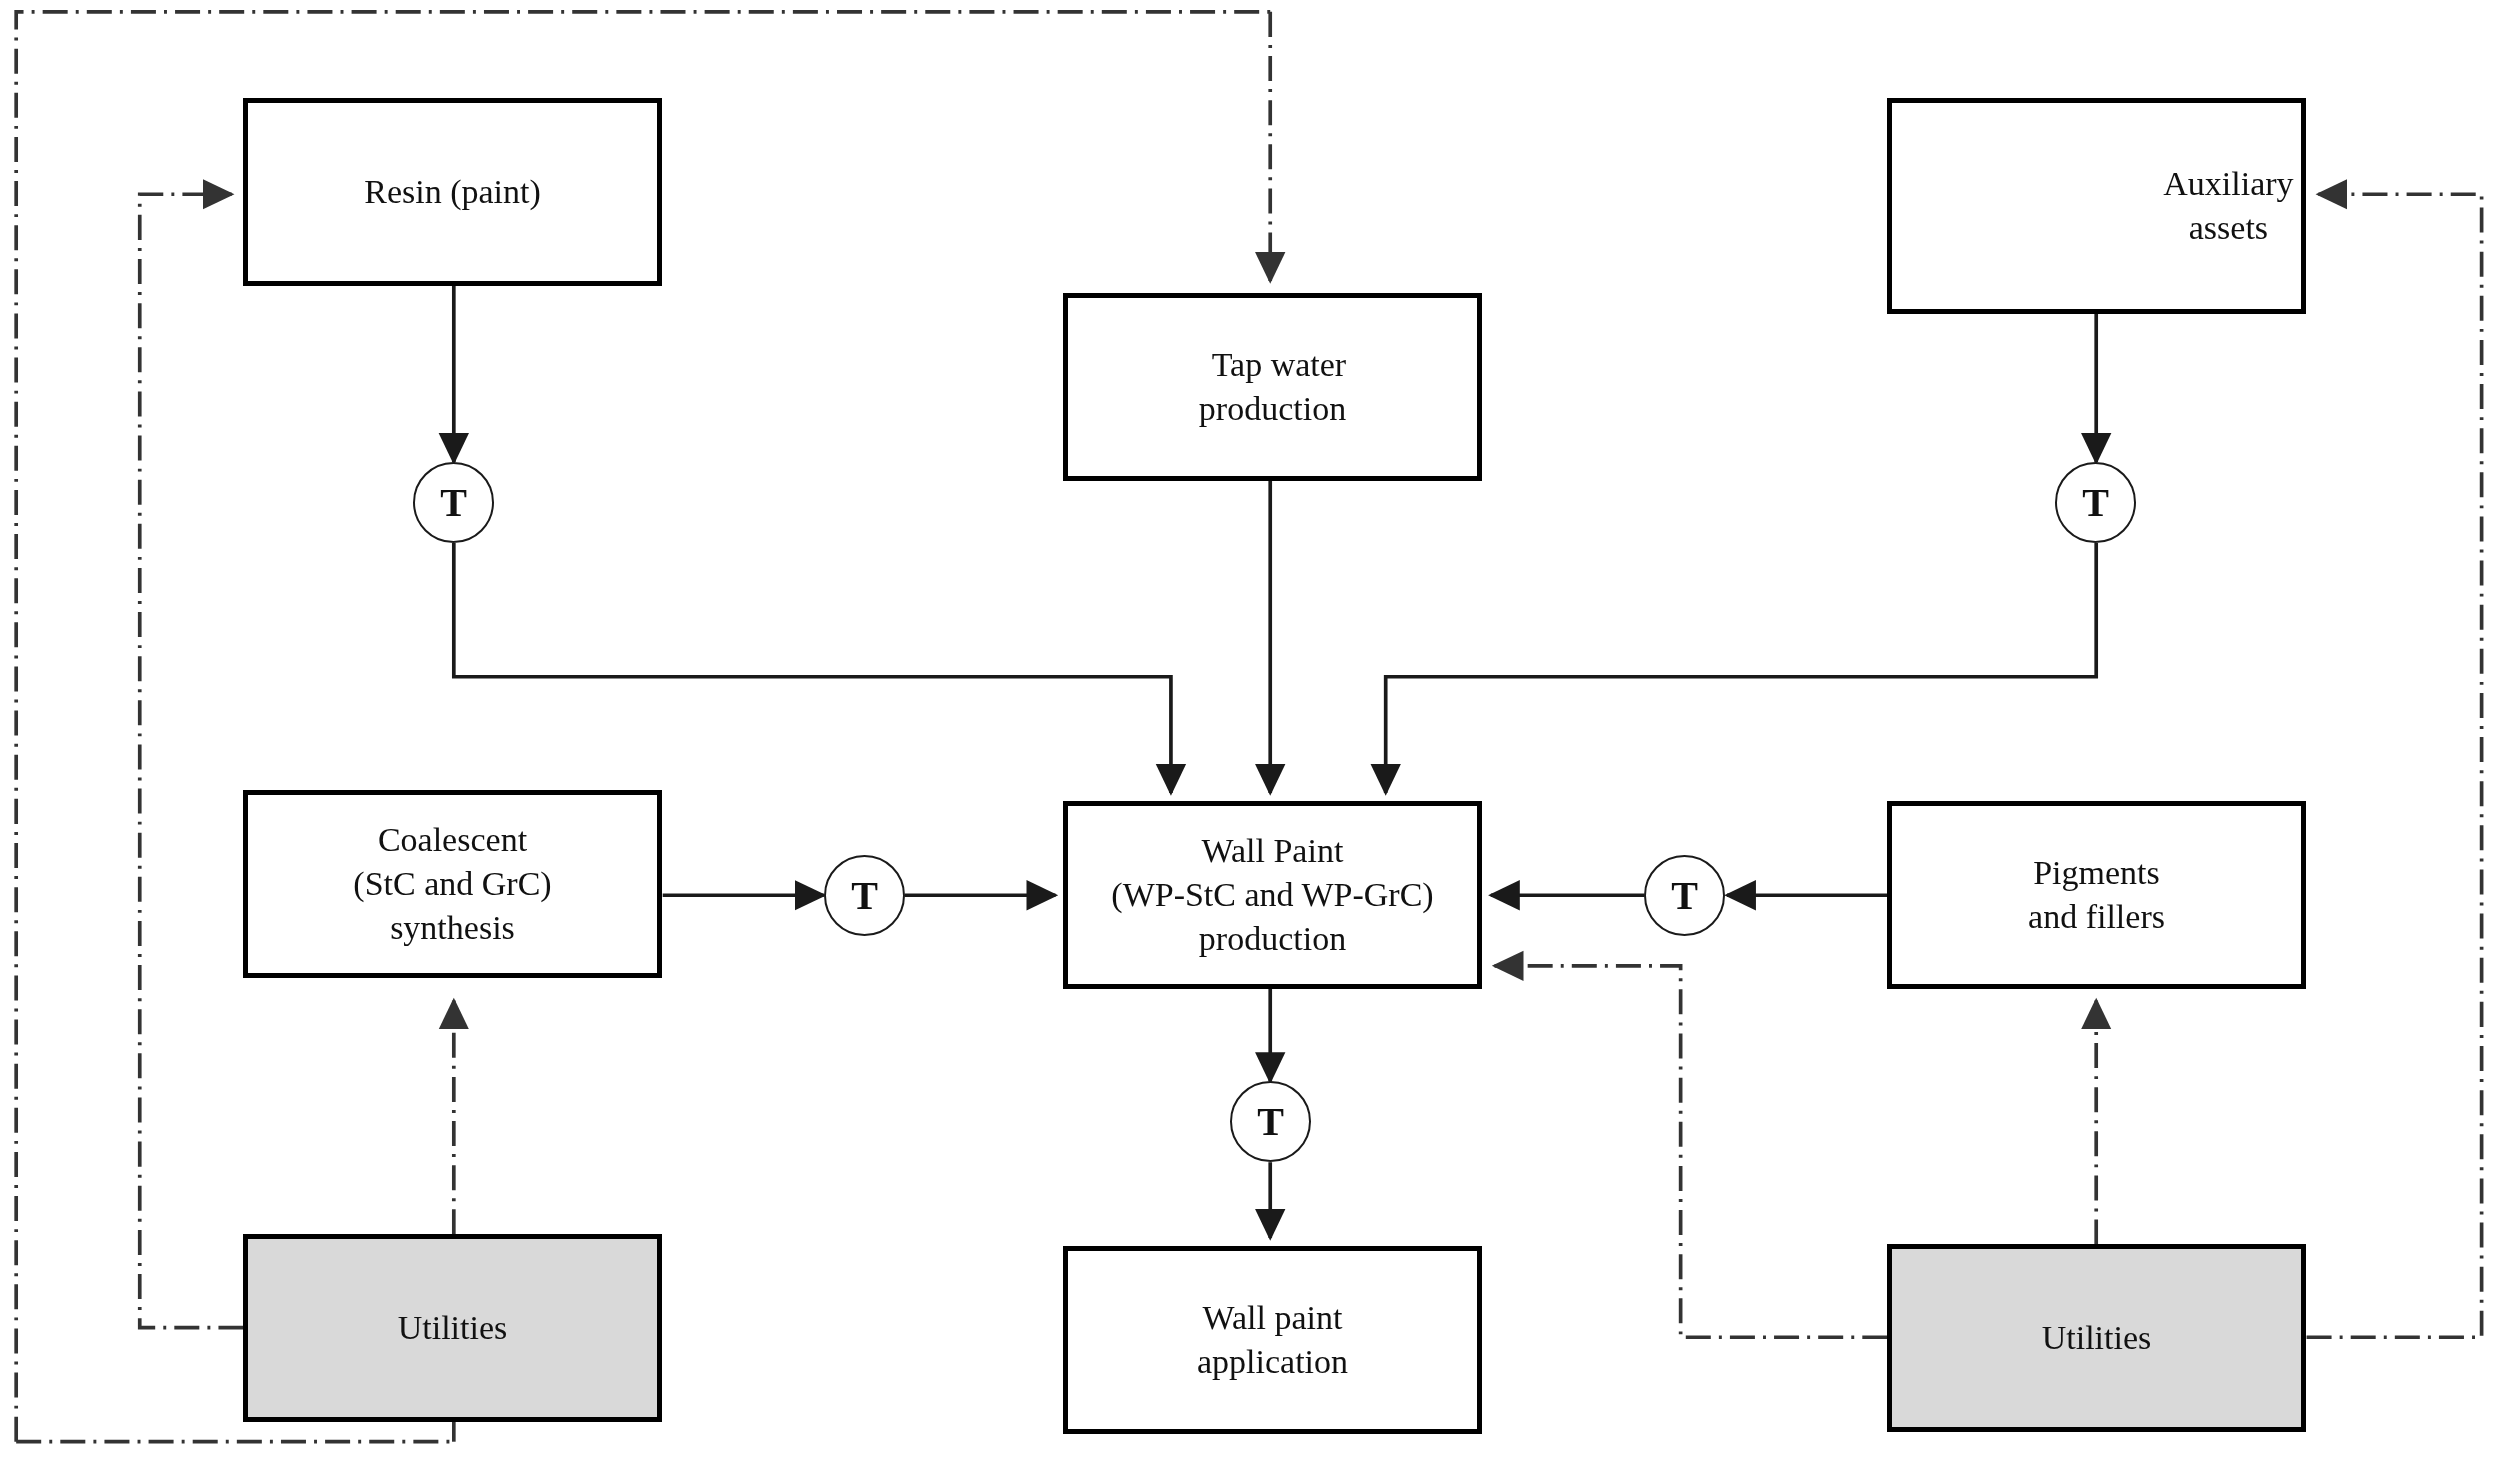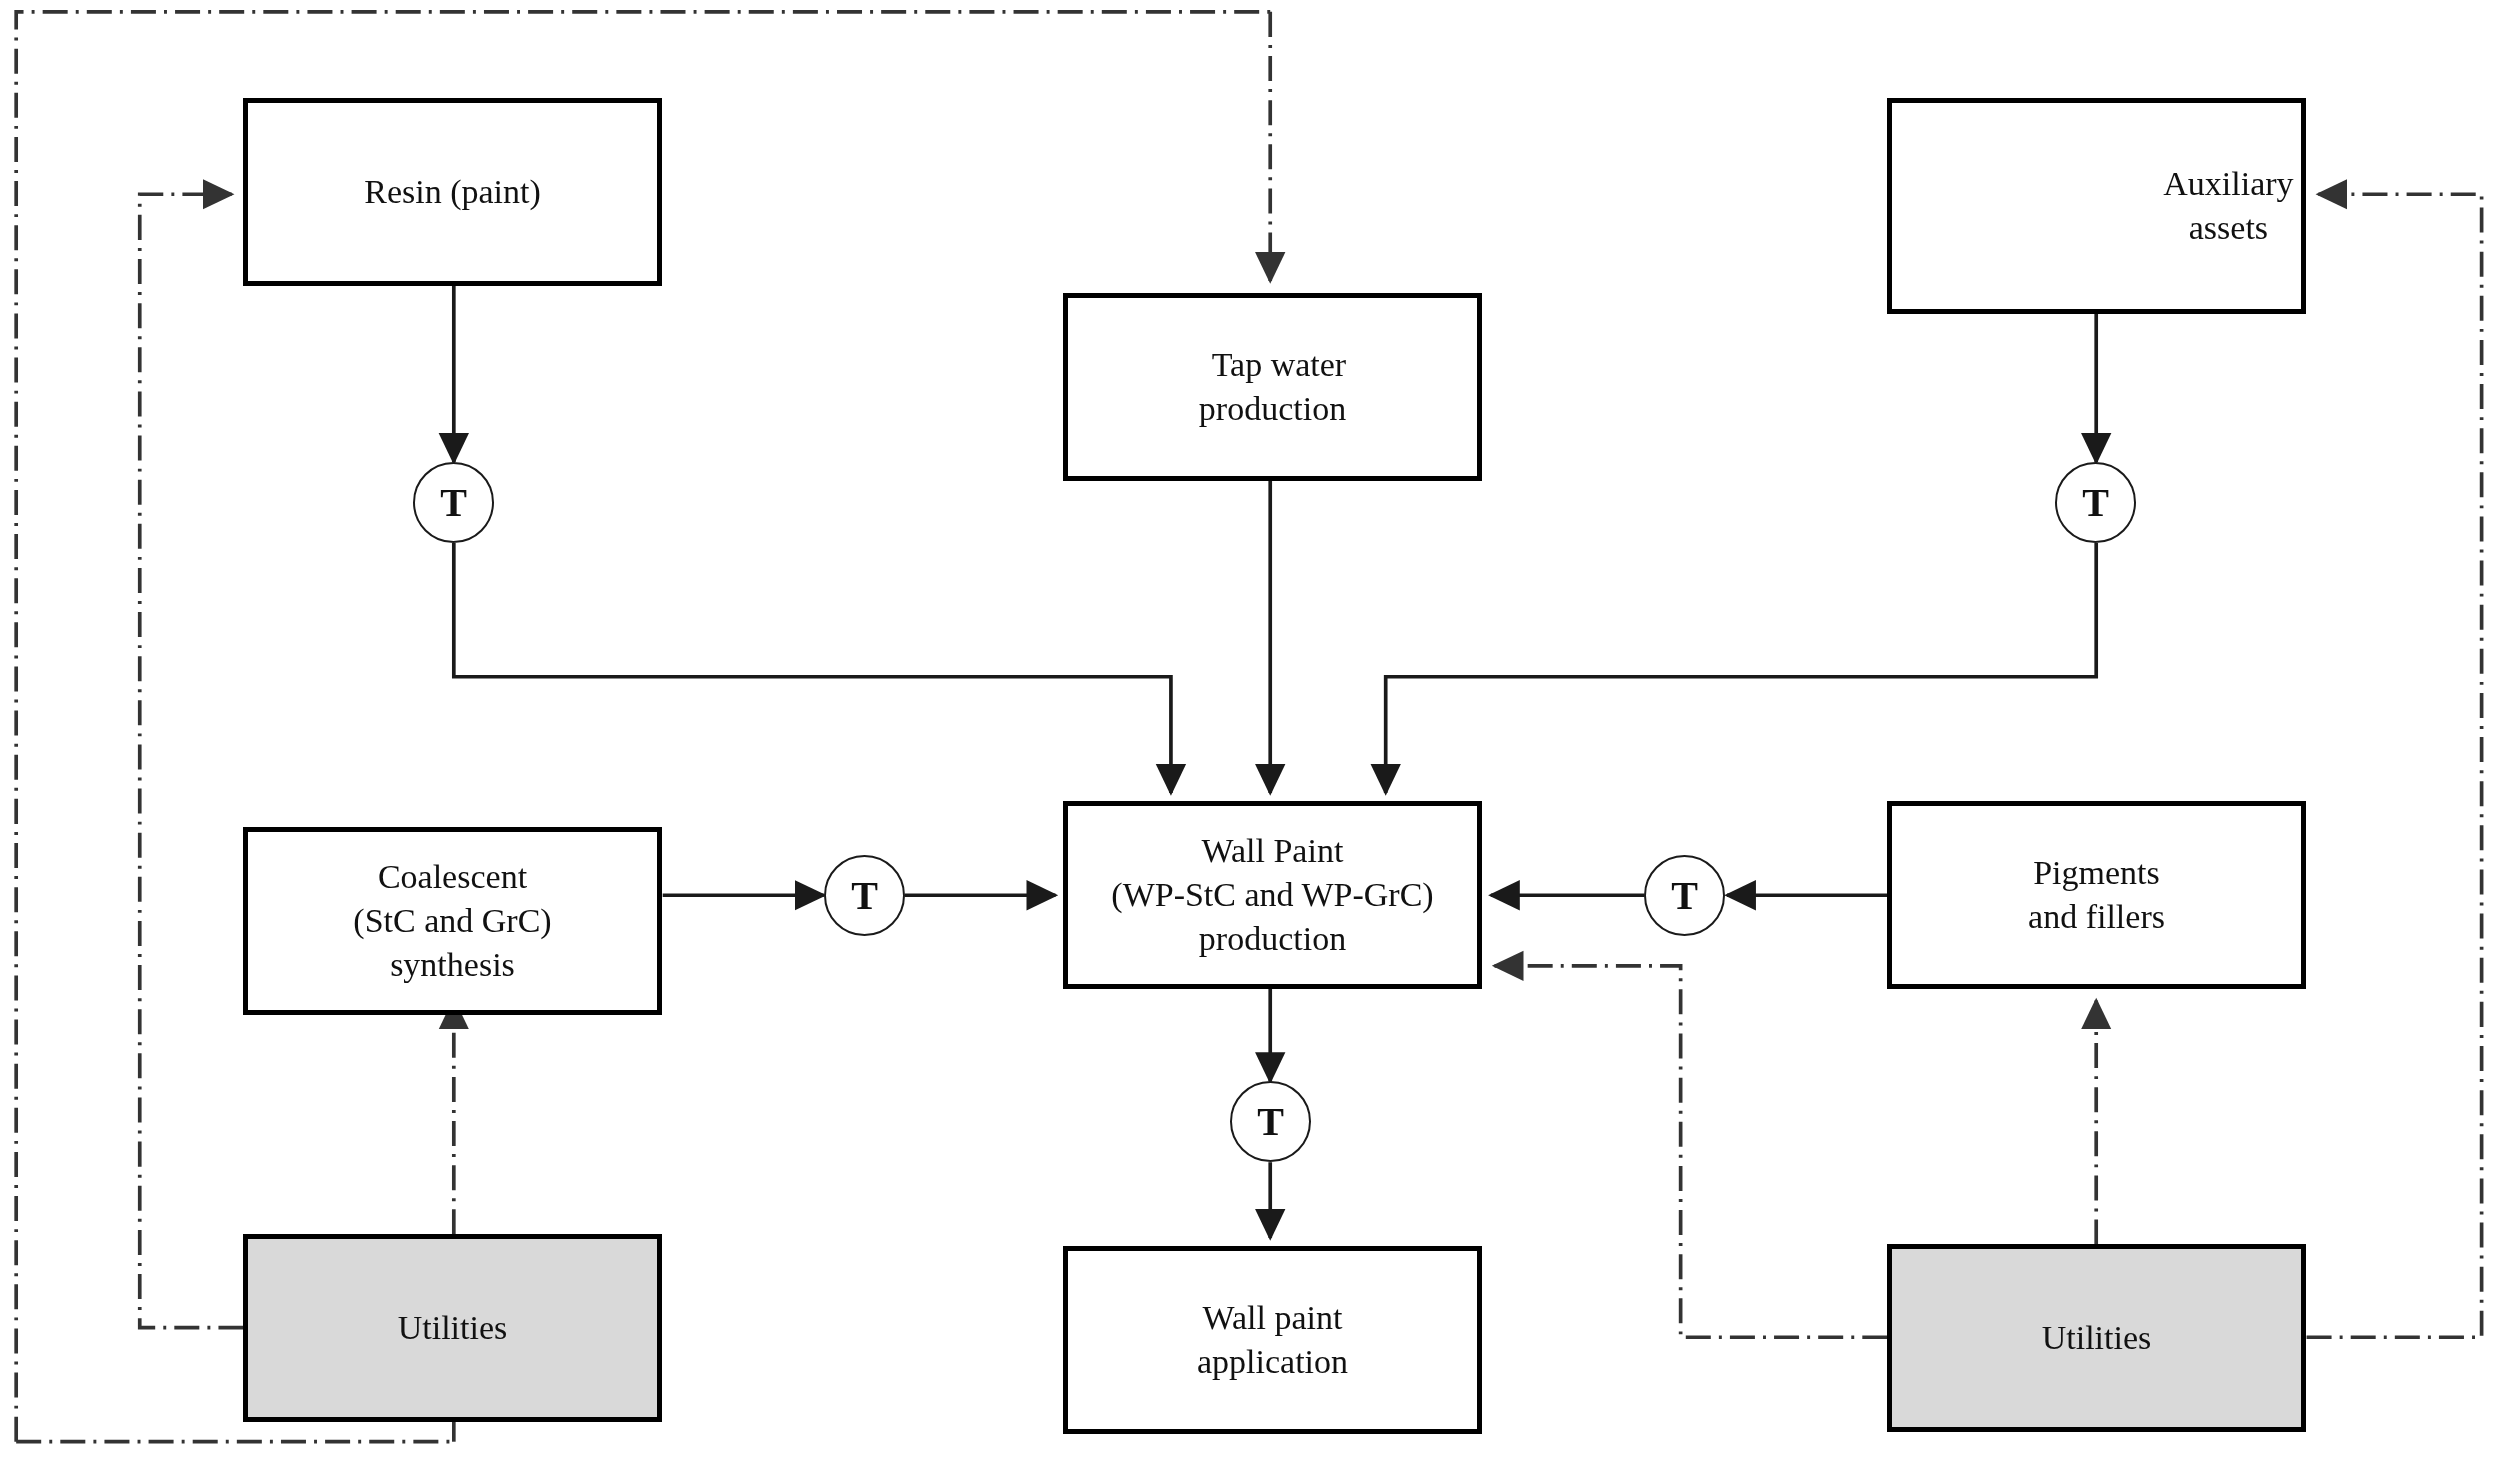--- a/index.html
+++ b/index.html
@@ -118,21 +118,21 @@
   <div class="node" style="left:1063px;top:293px;width:419px;height:188px;text-align:right;">
     <span class="lbl">Tap water
 production</span>
   </div>
 
   <div class="node" style="left:1887px;top:98px;width:419px;height:216px;justify-content:flex-end;">
     <span class="lbl">Auxiliary
 assets</span>
   </div>
 
-  <div class="node" style="left:243px;top:827px;width:419px;height:188px;">
+  <div class="node" style="left:243px;top:790px;width:419px;height:188px;">
     <span class="lbl">Coalescent
 (StC and GrC)
 synthesis</span>
   </div>
 
   <div class="node" style="left:1063px;top:801px;width:419px;height:188px;">
     <span class="lbl">Wall Paint
 (WP-StC and WP-GrC)
 production</span>
   </div>

